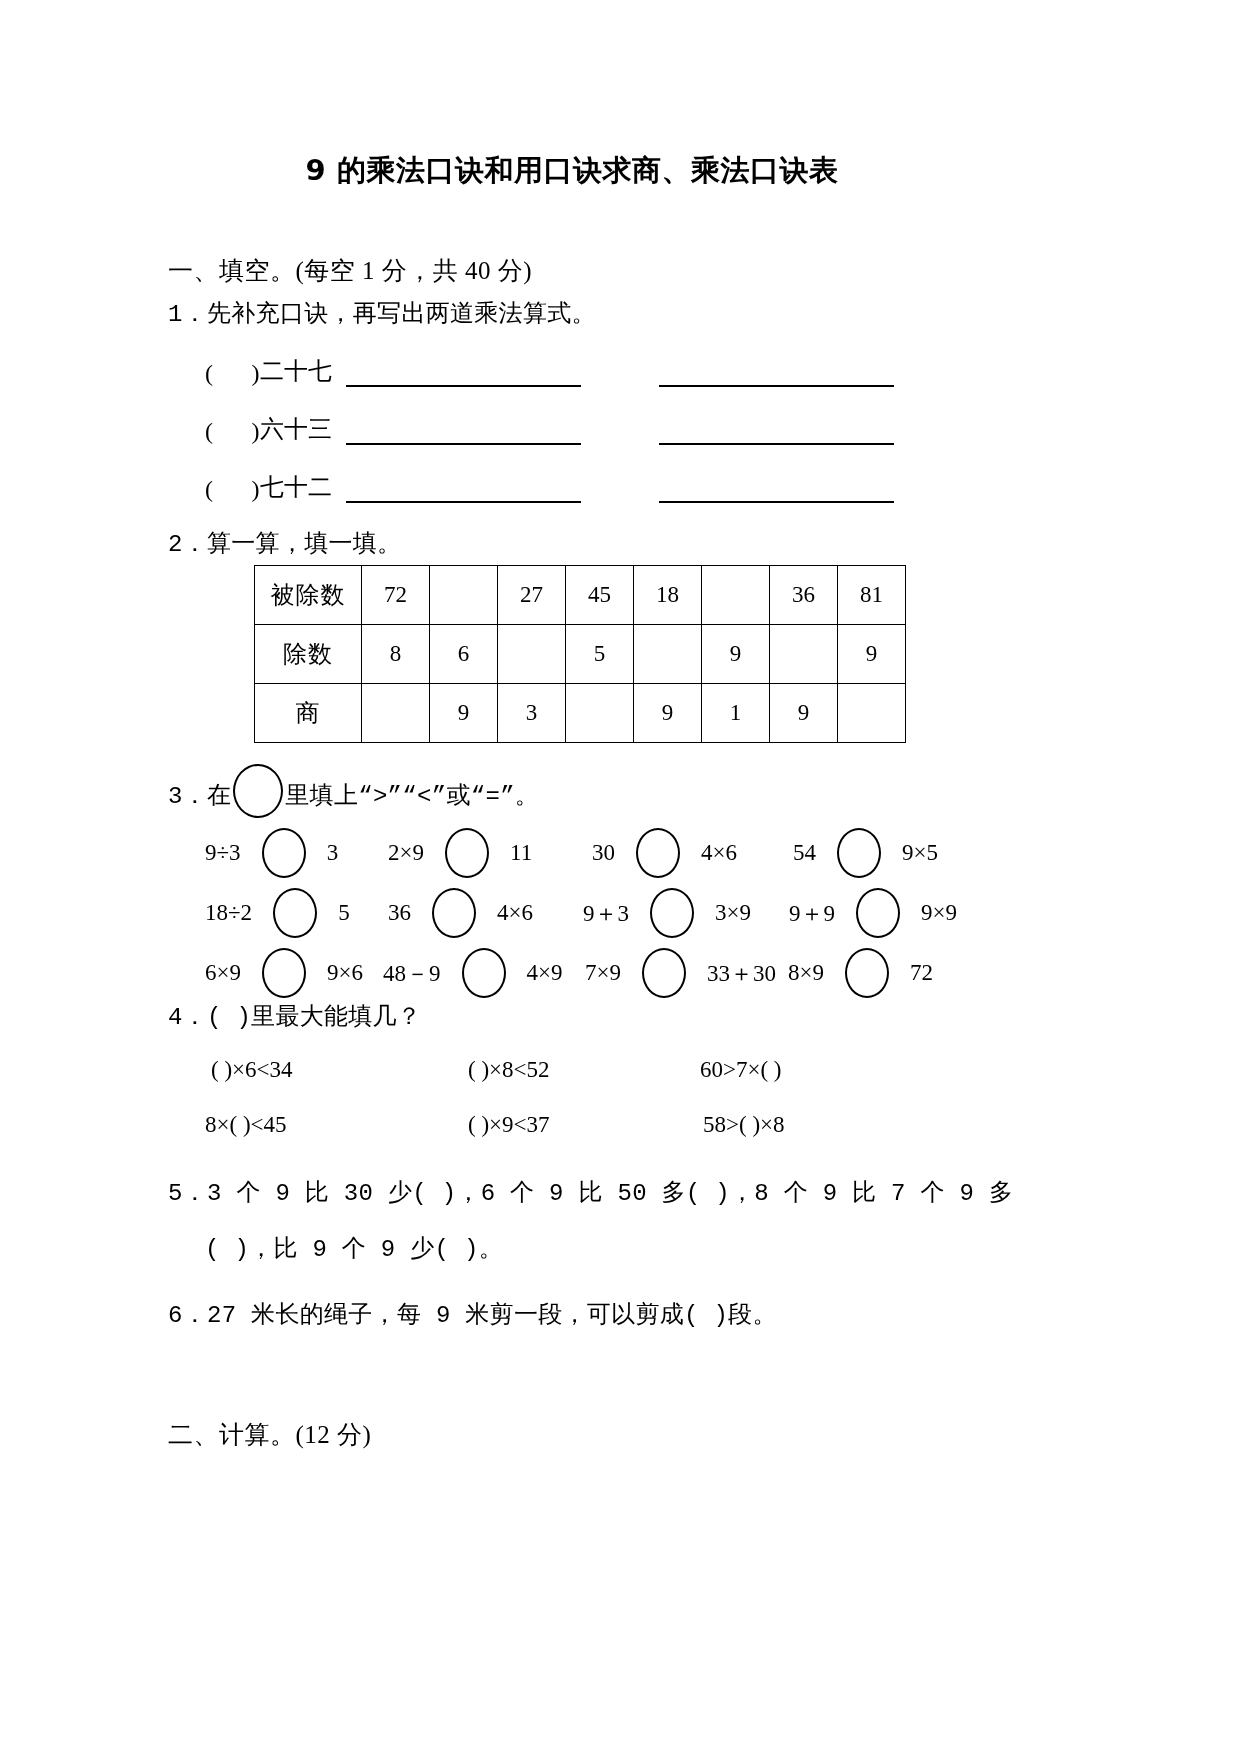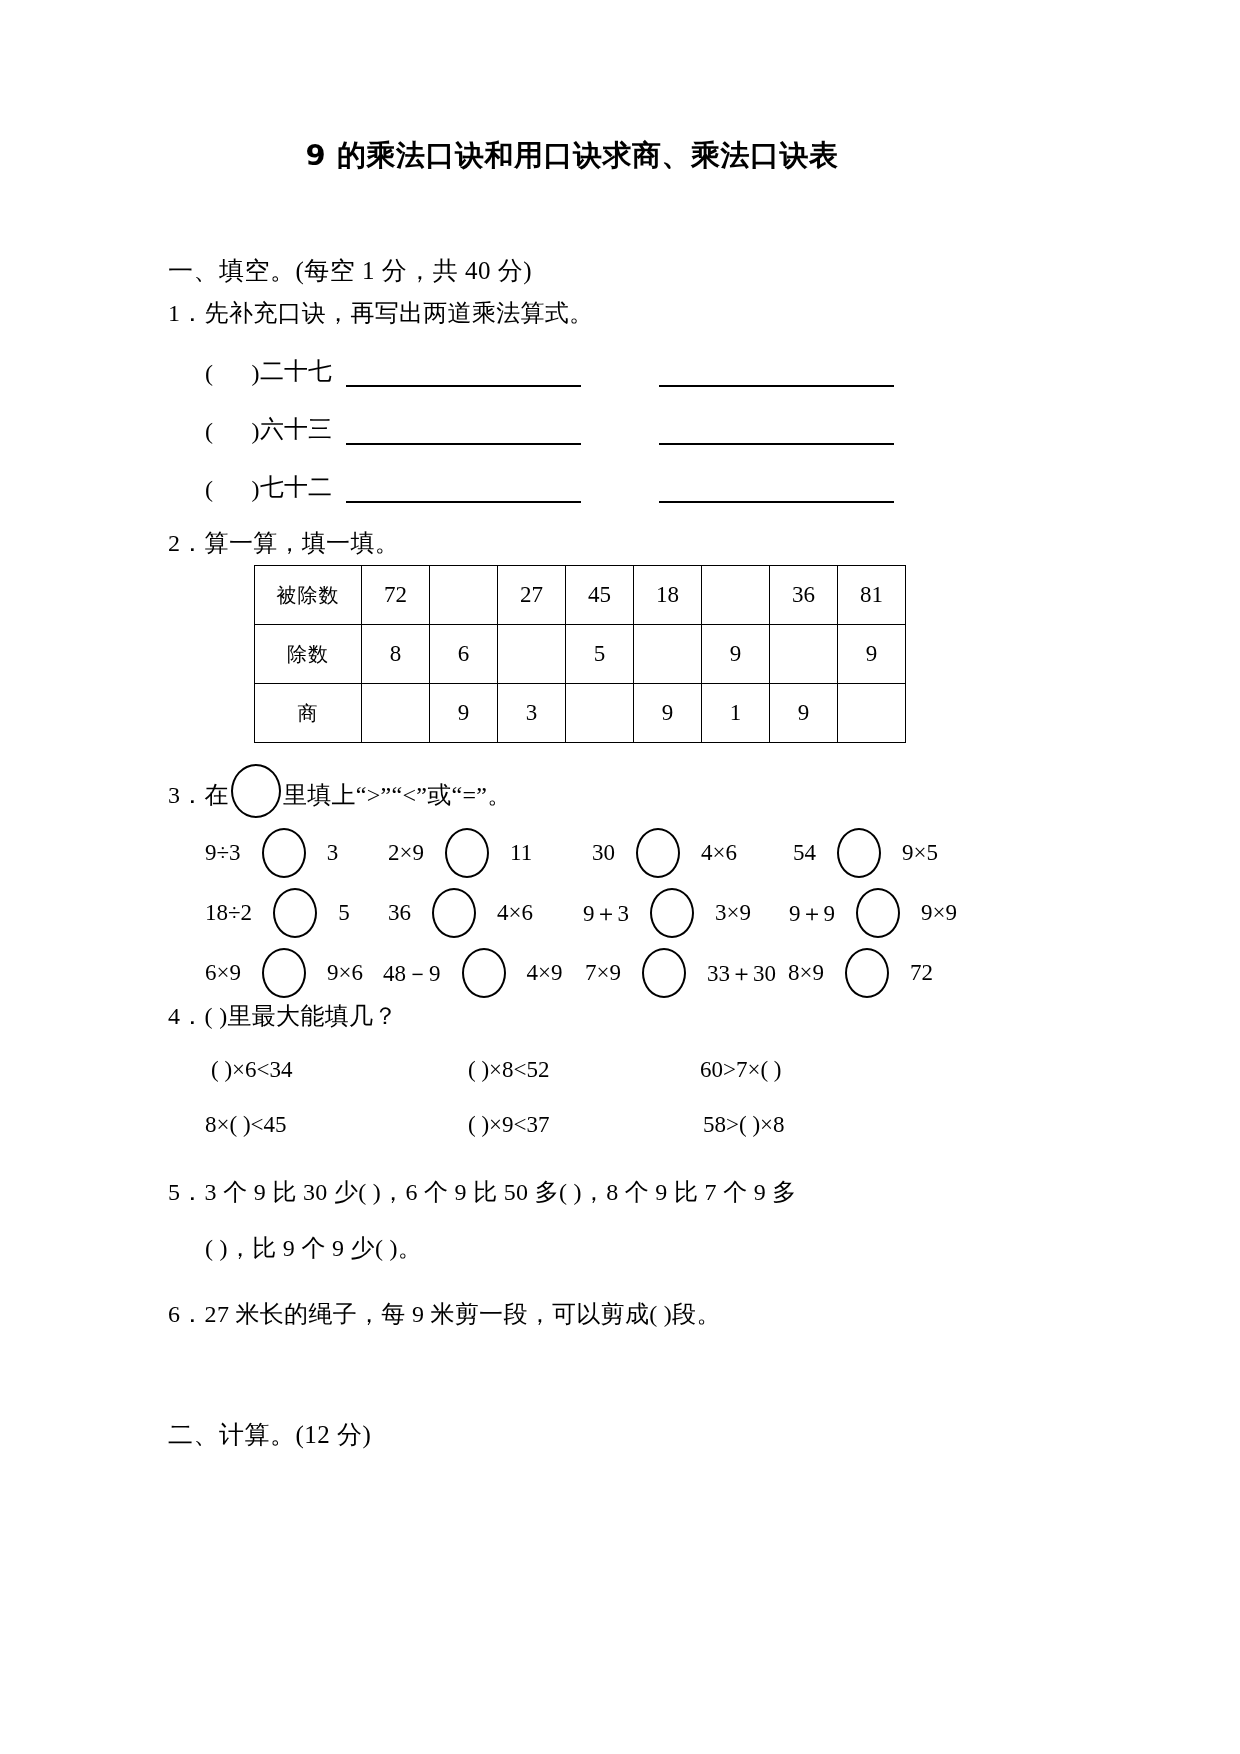--- a/index.html
+++ b/index.html
@@ -16,21 +16,21 @@
     position: relative;
     width: 1240px;
     height: 1754px;
     padding: 0;
     box-sizing: border-box;
   }
 
   
   .title {
     position: absolute;
-    top: 136px;
+    top: 151px;
     left: 0;
     width: 1144px;
     text-align: center;
     font-family: "DejaVu Sans", "Liberation Sans", sans-serif;
     font-weight: bold;
     font-size: 29px;
     letter-spacing: 0.5px;
   }
 
   
@@ -40,20 +40,21 @@
     font-size: 25px;
     letter-spacing: 0.5px;
     white-space: nowrap;
     margin-top: 18px;
   }
   .q-line {
     position: absolute;
     font-size: 24px;
     white-space: nowrap;
     letter-spacing: 0.3px;
+    font-family: Liberation Mono, monospace;
   }
 
   
   .kj-row {
     position: absolute;
     left: 205px;
     font-size: 24px;
     white-space: nowrap;
     display: flex;
     align-items: flex-end;
@@ -82,21 +83,21 @@
   }
   table.grid td {
     border: 1.6px solid #000;
     height: 56px;
     text-align: center;
     vertical-align: middle;
     font-family: "Liberation Serif", serif;
   }
   table.grid td.hdr {
     width: 104px;
-    font-size: 20px;
+    font-size: 24px;
     letter-spacing: 1px;
   }
   table.grid td.cell { width: 65px; }
 
   
   .cmp-row {
     position: absolute;
     font-size: 23px;
     white-space: nowrap;
   }

